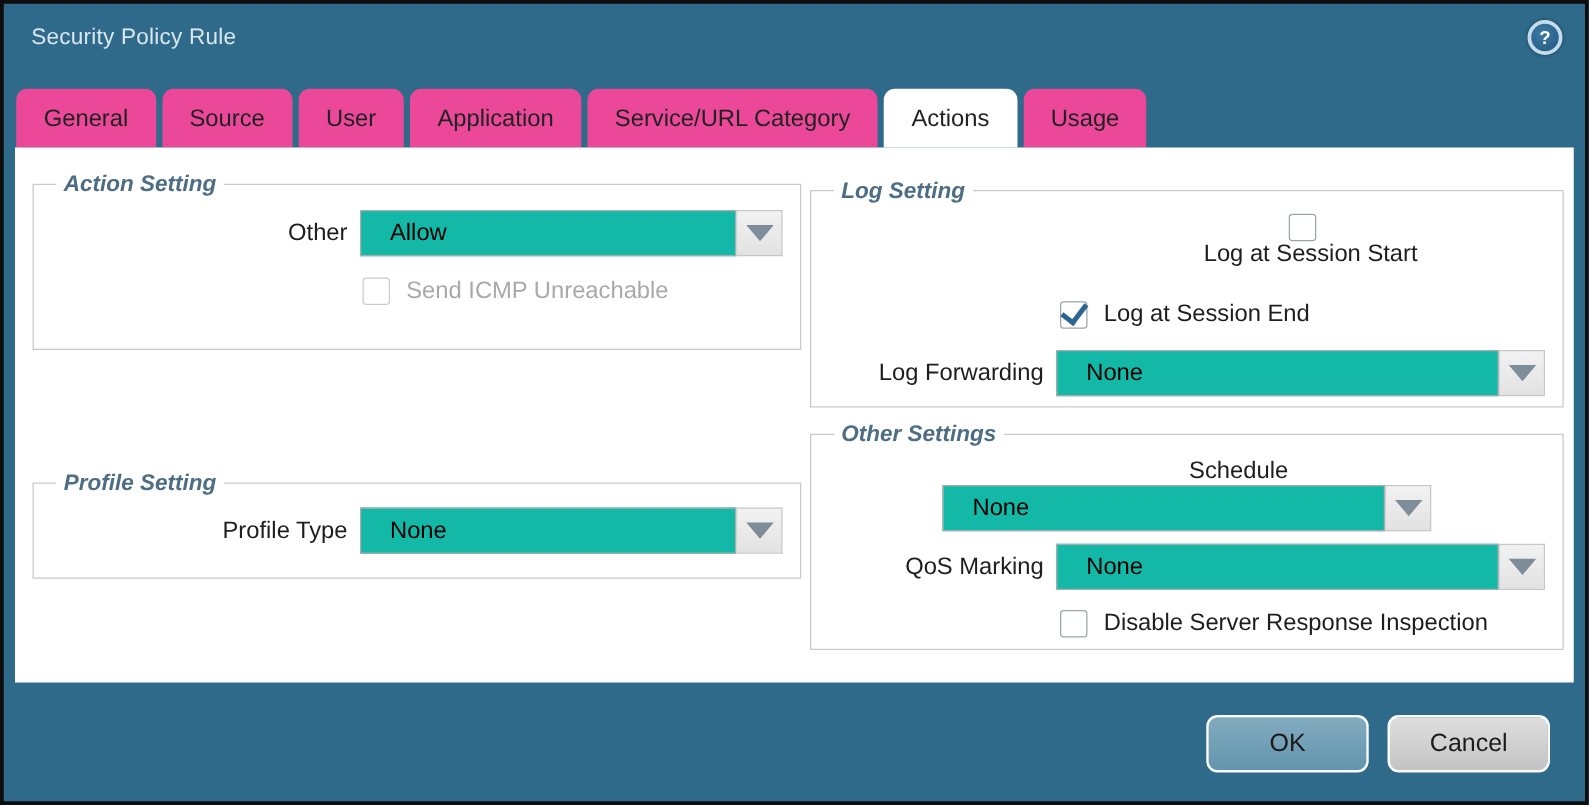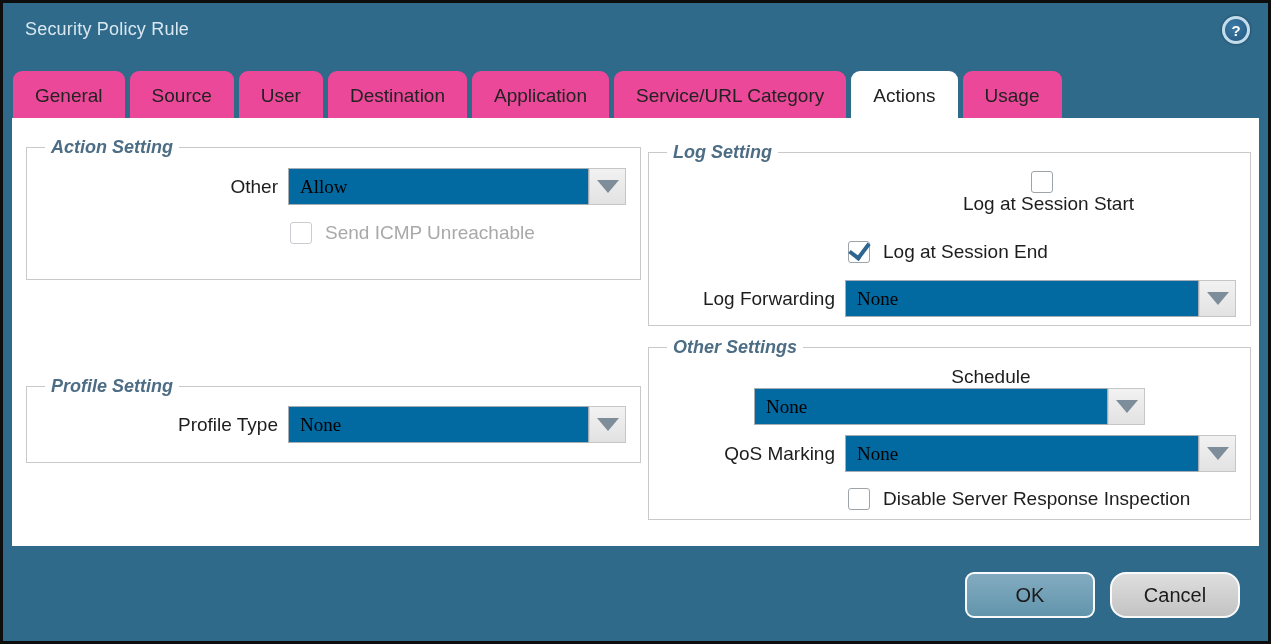--- a/index.html
+++ b/index.html
@@ -58,23 +58,23 @@
   #fs-other   { left:636px; top:219px; width:600px; height:183px; }
 
   .row { display:flex; align-items:center; }
   .lbl { font-size:19px; color:#1d1d1d; text-align:right; margin-right:10px; flex:none; white-space:nowrap; }
   .lbl-l { width:237px; }
   .lbl-r { width:172px; }
 
   
   .select { display:flex; flex:none; cursor:pointer; }
   .select-value {
-    border:1px solid #a6adb3; background:#0369a1; height:37px;
-    line-height:35px; padding:0 11px; font-size:19px; color:#000;
-    overflow:hidden; white-space:nowrap;font-family:Liberation Serif, serif;
+    border:1px solid #a6adb3; background:#14b8a6; height:37px;
+    line-height:35px; padding:0 23px; font-size:19px; color:#000;
+    overflow:hidden; white-space:nowrap;
   }
   .sv-l { width:301px; }
   .sv-r { width:354px; }
   .select-btn {
     width:37px; height:37px; flex:none;
     border:1px solid #c6c6c6; border-left:1px solid #d4d4d4;
     background:linear-gradient(#f2f2f2,#e2e2e2);
     display:flex; align-items:center; justify-content:center;
   }
   .select-btn::after {
@@ -106,35 +106,34 @@
 
   
   .footer { position:absolute; right:28px; top:569px; display:flex; gap:15px; }
   .btn {
     width:130px; height:46px; border-radius:9px;
     border:2px solid #fafafa; font-size:20px; color:#1b1b1b;
     display:flex; align-items:center; justify-content:center; cursor:pointer;
     font-family:"Liberation Sans", sans-serif;
   }
   .btn-ok     { background:linear-gradient(#83abbf,#6295ad); }
-  .btn-cancel { background:linear-gradient(#dedede,#c3c3c3);border-radius:16px; }
+  .btn-cancel { background:linear-gradient(#dedede,#c3c3c3); }
 </style>
 </head>
 <body>
 
 <div class="window">
 
   <div class="dialog-title">Security Policy Rule</div>
   <div class="help-icon">?</div>
 
   <div class="tab-bar">
     <div class="tab">General</div>
     <div class="tab">Source</div>
     <div class="tab">User</div>
-    <div class="tab">Destination</div>
     <div class="tab">Application</div>
     <div class="tab">Service/URL Category</div>
     <div class="tab active">Actions</div>
     <div class="tab">Usage</div>
   </div>
 
   <div class="content">
 
     <fieldset id="fs-action">
       <legend>Action Setting</legend>

